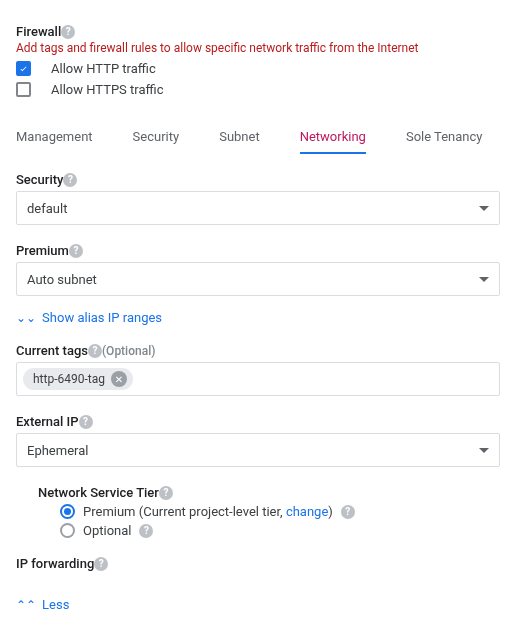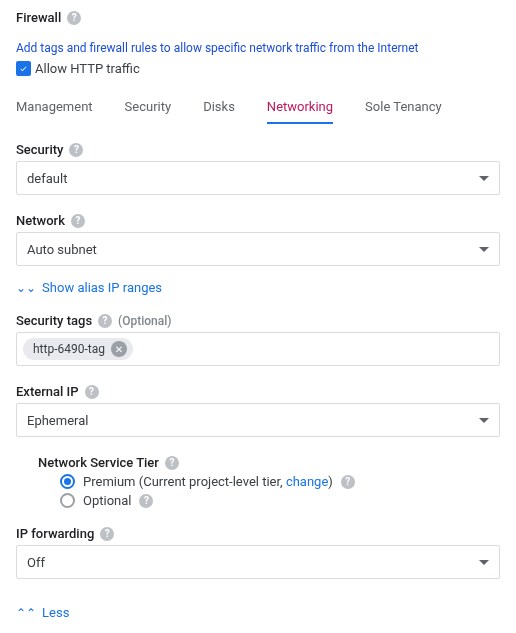--- a/index.html
+++ b/index.html
@@ -10,44 +10,44 @@
     background: #fff;
     width: 516px;
     padding: 10px 16px;
   }
   .section-label {
     font-weight: 500;
     font-size: 13px;
     color: #202124;
     display: flex;
     align-items: center;
-    gap: 6px;
+    margin-top: 14px;
   }
   .helptext {
     font-size: 12px;
-    color: #1d4ed8;
-    margin-top: 16px;
+    color: #b91c1c;
+    margin-top: 2px;
   }
   .help-icon {
     display: inline-flex;
     align-items: center;
     justify-content: center;
     width: 14px;
     height: 14px;
     border-radius: 50%;
     background: #bdc1c6;
     color: #fff;
     font-size: 10px;
     font-weight: 700;
     line-height: 1;
   }
   .checkbox-row {
     display: flex;
     align-items: center;
-    gap: 4px;
+    gap: 20px;
     margin-top: 6px;
     font-size: 13px;
     color: #3c4043;
   }
   .checkbox-box {
     width: 15px;
     height: 15px;
     border: 2px solid #80868b;
     border-radius: 2px;
     display: inline-flex;
@@ -58,23 +58,23 @@
   .checkbox-box.checked {
     border-color: #1a73e8;
     background: #1a73e8;
   }
   .checkmark {
     width: 9px;
     height: 9px;
   }
   .tabs {
     display: flex;
-    gap: 32px;
+    gap: 40px;
     border-bottom: 0px solid transparent;
-    margin-top: 23px;
+    margin-top: 32px;
   }
   .tab {
     font-size: 13px;
     color: #5f6368;
     padding-bottom: 8px;
     cursor: pointer;
     border-bottom: 2px solid transparent;
   }
   .tab.active {
     color: #be185d;
@@ -192,60 +192,64 @@
 
   <div class="checkbox-row">
     <span class="checkbox-box checked">
       <svg class="checkmark" viewBox="0 0 24 24">
           <path fill="#fff" d="M9 16.2l-3.5-3.5L4 14.2l5 5 11-11-1.5-1.5z"></path>
         </svg>
     </span>
     <span>Allow HTTP traffic</span>
   </div>
 
+  <div class="checkbox-row">
+    <span class="checkbox-box"></span>
+    <span>Allow HTTPS traffic</span>
+  </div>
 </div>
 
 <div class="tabs">
   <div class="tab">Management</div>
   <div class="tab">Security</div>
-  <div class="tab">Disks</div>
+  <div class="tab">Subnet</div>
   <div class="tab active">Networking</div>
   <div class="tab">Sole Tenancy</div>
 </div>
 
 <div class="field-block">
   <div class="section-label">
     <span>Security</span>
     <span class="help-icon">?</span>
   </div>
   <div class="dropdown">
     <span>default</span>
     <span class="caret"></span>
   </div>
 </div>
 
 <div class="field-block">
   <div class="section-label">
-    <span>Network</span>
+    <span>Premium</span>
     <span class="help-icon">?</span>
   </div>
   <div class="dropdown">
     <span>Auto subnet</span>
     <span class="caret"></span>
   </div>
 </div>
 
 <div class="expand-link">
   <span class="dbl-chevron">⌄⌄</span>
   <span>Show alias IP ranges</span>
 </div>
 
 <div class="field-block">
   <div class="section-label">
-    <span>Security tags</span>
+    <span>Current tags</span>
     <span class="help-icon">?</span>
     <span class="opt-hint">(Optional)</span>
   </div>
   <div class="tags-input">
     <span class="chip">
       <span>http-6490-tag</span>
       <span class="chip-x">✕</span>
     </span>
   </div>
 </div>
@@ -280,22 +284,18 @@
       <span class="help-icon">?</span>
     </div>
   </div>
 </div>
 
 <div class="field-block">
   <div class="section-label">
     <span>IP forwarding</span>
     <span class="help-icon">?</span>
   </div>
-  <div class="dropdown">
-    <span>Off</span>
-    <span class="caret"></span>
-  </div>
 </div>
 
 <div class="expand-link" style="margin-top:26px;">
   <span class="dbl-chevron">⌃⌃</span>
   <span>Less</span>
 </div>
 
 </body></html>

